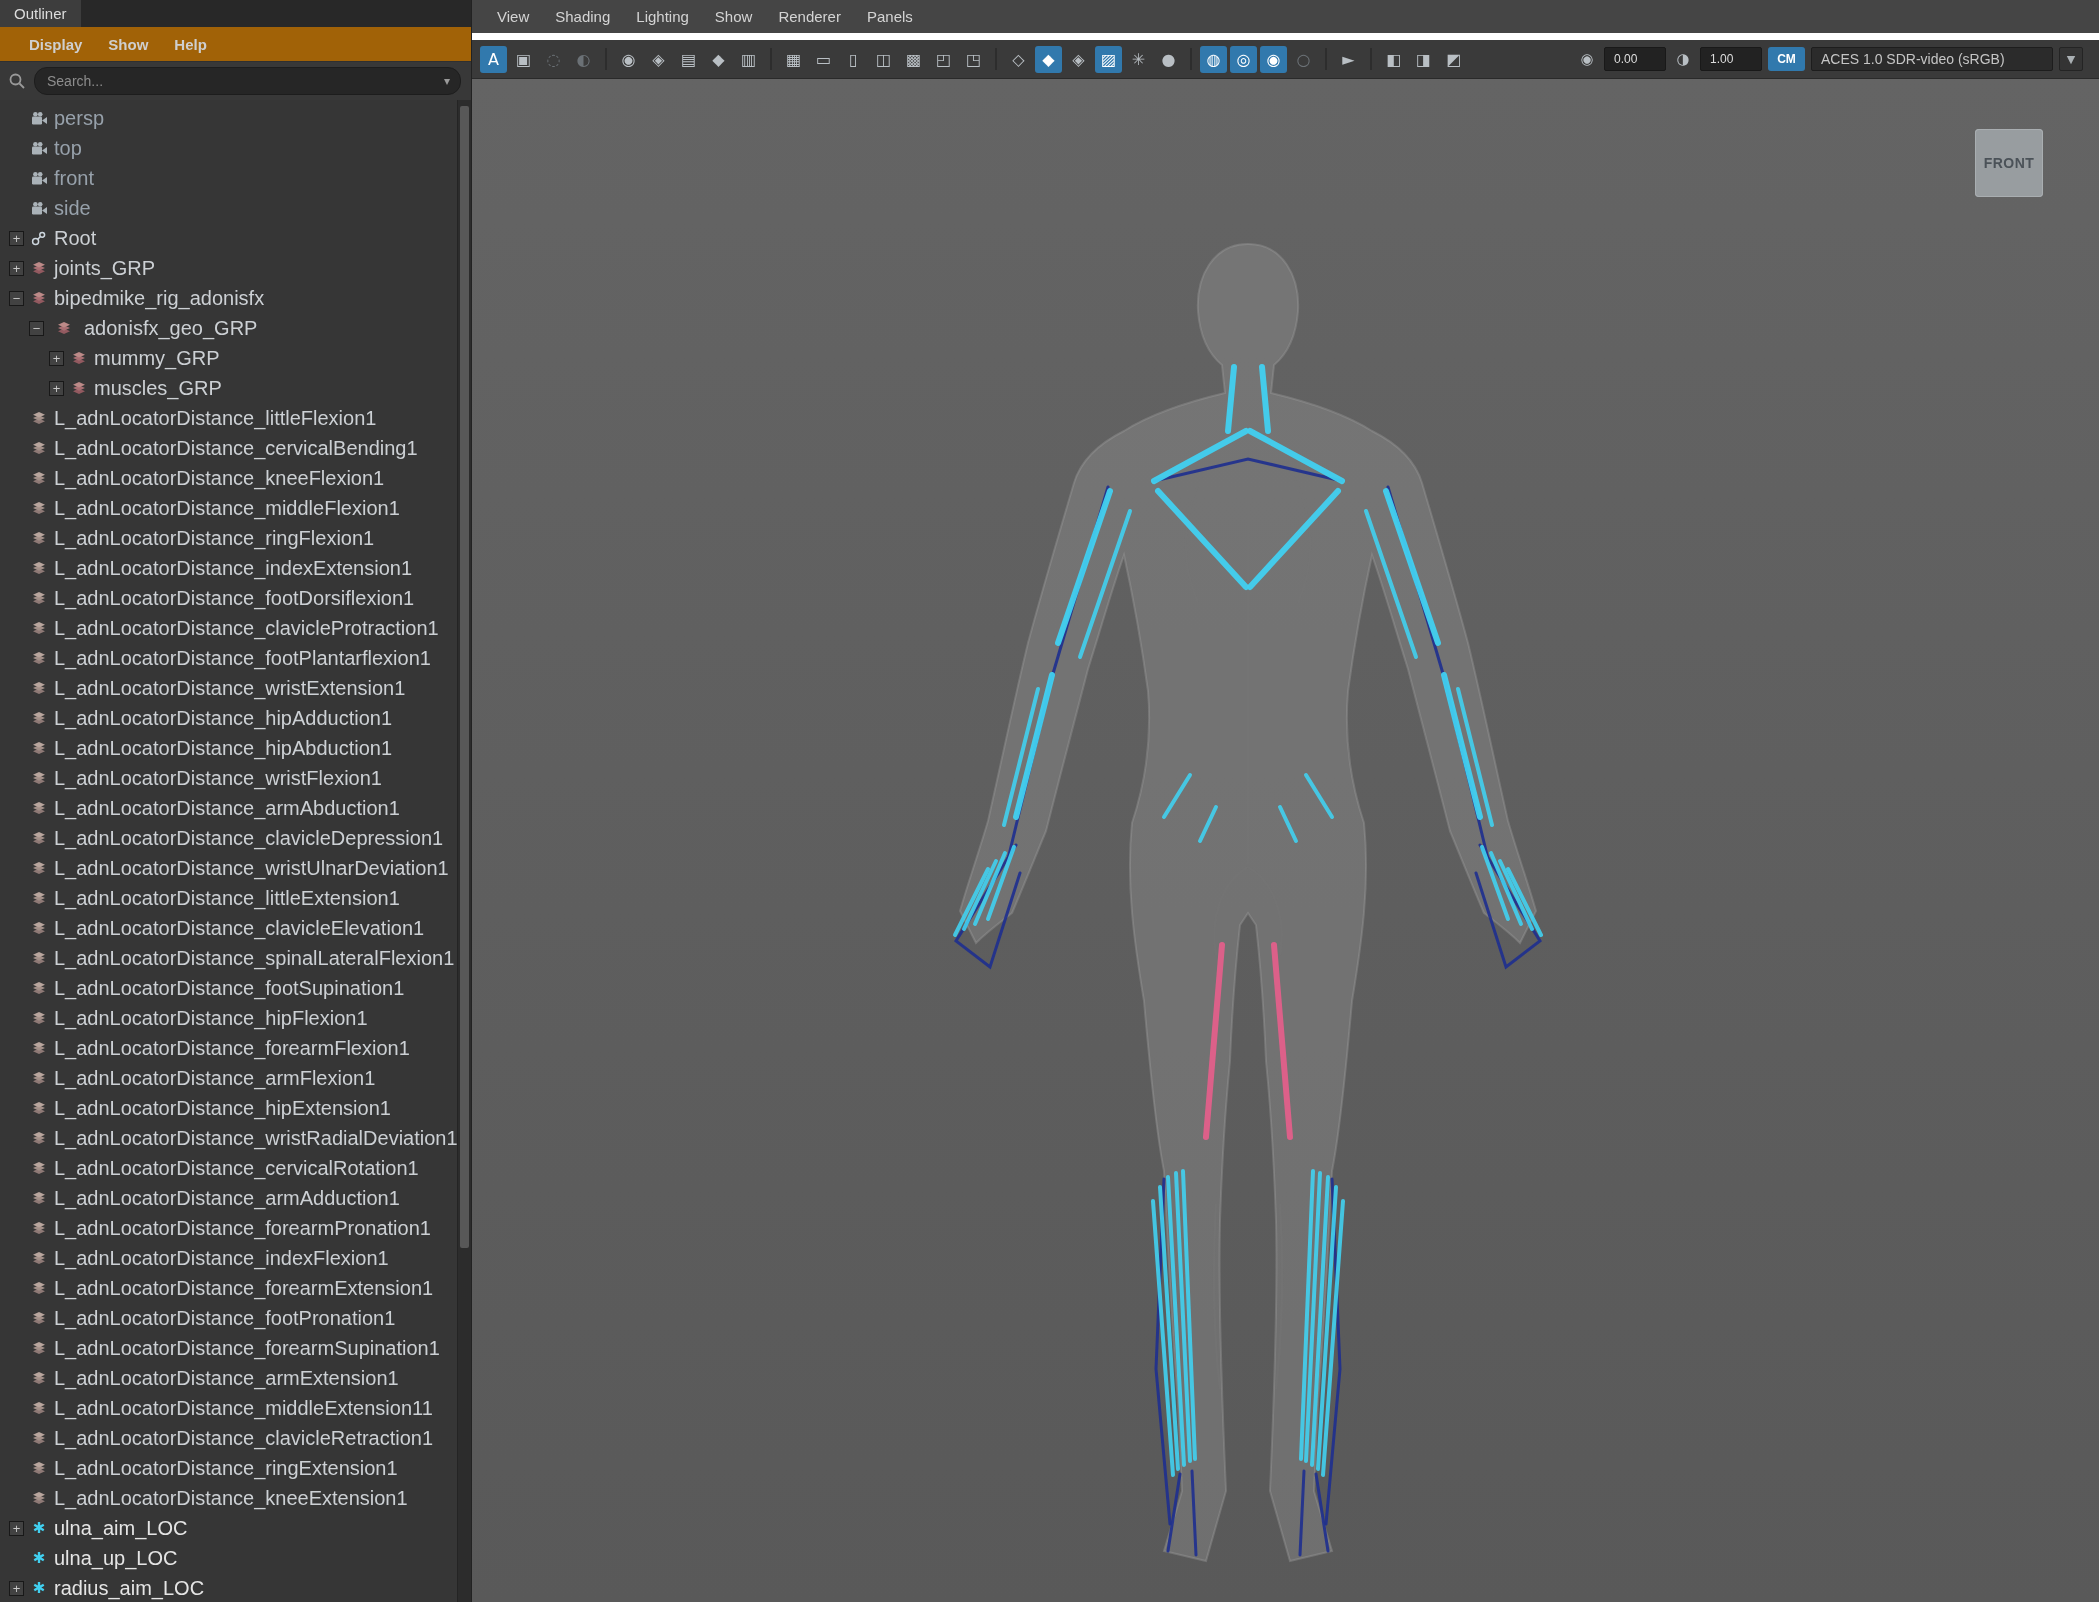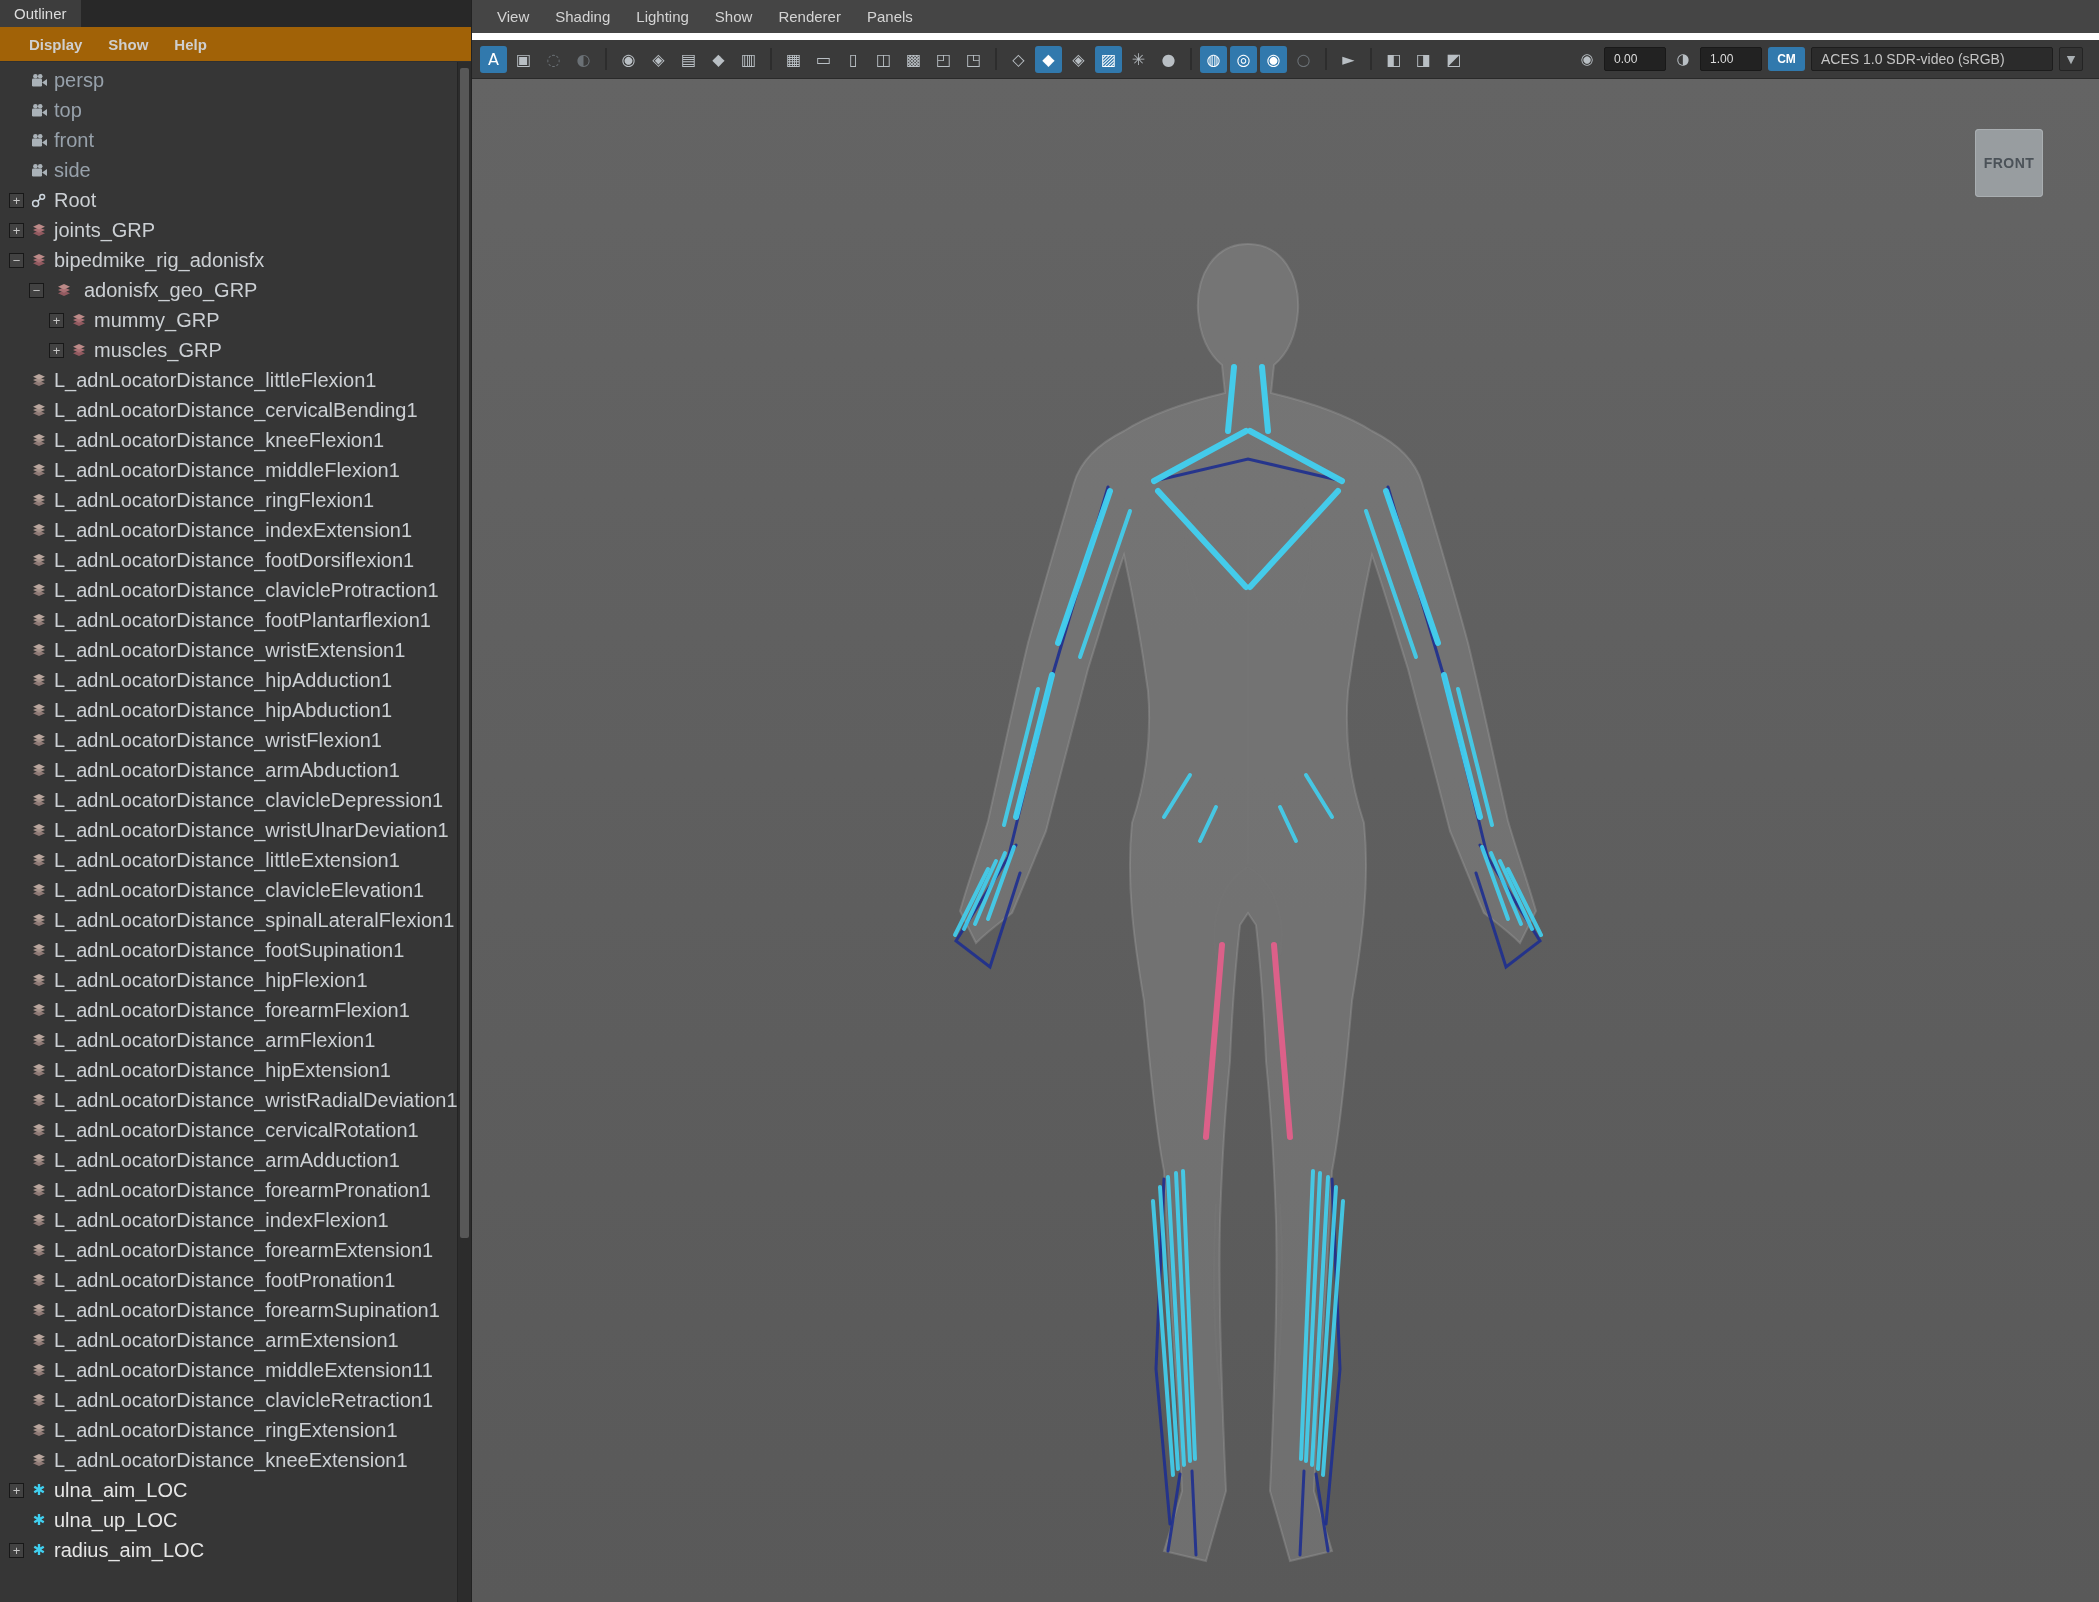--- a/index.html
+++ b/index.html
@@ -100,20 +100,32 @@
 
     <div class="o-menubar">
 
         <span class="menu-item">Display</span>
 
         <span class="menu-item">Show</span>
 
         <span class="menu-item">Help</span>
       </div>
 
+    <div class="searchrow">
+      <span class="filter-ic">
+        <svg width="18" height="18" viewBox="0 0 18 18">
+          <circle cx="7.5" cy="7.5" r="5" fill="none" stroke="#9a9a9a" stroke-width="1.8"></circle>
+          <line x1="11.5" y1="11.5" x2="16" y2="16" stroke="#9a9a9a" stroke-width="1.8"></line>
+        </svg>
+      </span>
+      <div class="searchbox">
+        <input placeholder="Search..." style="">
+        <span class="search-chev">▾</span>
+      </div>
+    </div>
 
     <div class="tree">
       <div>
 
           <div class="row" data-icon="camera" data-depth="0" data-expander="" data-dim="true">
             <span class="exp"></span>
             <span class="ic">
               <svg class="ic-camera" width="17" height="15" viewBox="0 0 17 15">
                 <circle cx="4.4" cy="3.2" r="2.3" fill="#aab2b8"></circle>
                 <circle cx="9.2" cy="3.2" r="2.3" fill="#aab2b8"></circle>

